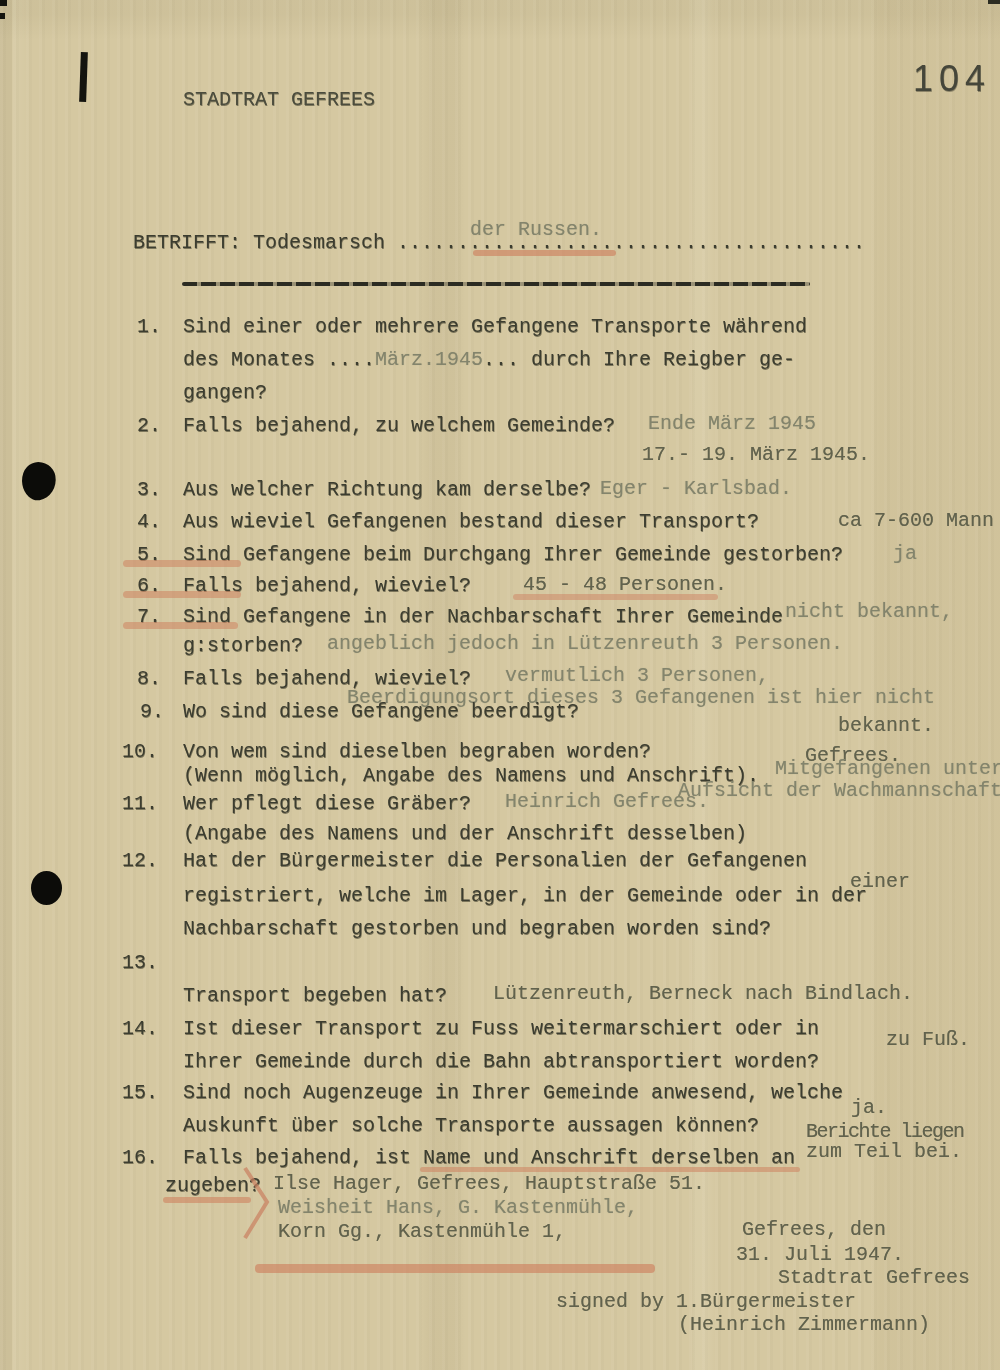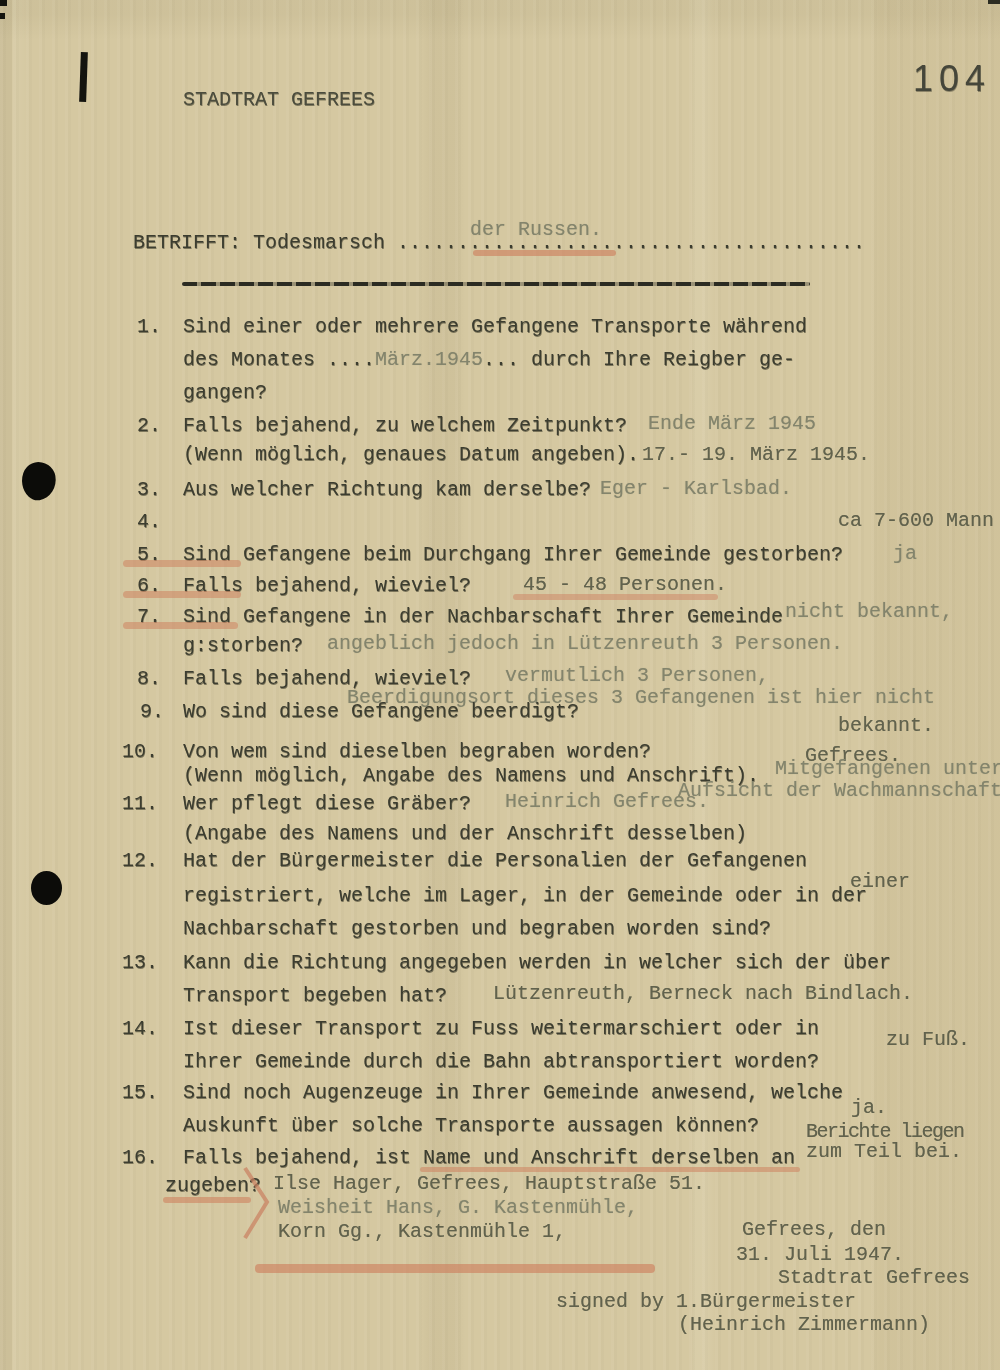--- a/index.html
+++ b/index.html
@@ -44,30 +44,30 @@
   <div class="t faded" style="left:470px;top:218px">der Russen.</div>
   <div class="red" style="left:473px;top:250px;width:143px;height:6px;opacity:.6"></div>
   <div class="rule" style="left:182px;top:282px;width:628px"></div>
 
   <div class="t" style="left:137px;top:315px">1.</div>
   <div class="t" style="left:183px;top:315px">Sind einer oder mehrere Gefangene Transporte während</div>
   <div class="t" style="left:183px;top:348px"><span>des Monates ....</span><span class="faded">März.1945</span><span>... durch Ihre Reigber ge-</span></div>
   <div class="t" style="left:183px;top:381px">gangen?</div>
 
   <div class="t" style="left:137px;top:414px">2.</div>
-  <div class="t" style="left:183px;top:414px">Falls bejahend, zu welchem Zeitpunkt?</div>
+  <div class="t" style="left:183px;top:414px">Falls bejahend, zu welchem Gemeinde?</div>
   <div class="t faded" style="left:648px;top:412px">Ende März 1945</div>
-  <div class="t" style="left:183px;top:443px">(Wenn möglich, genaues Datum angeben).</div>
   <div class="t mid" style="left:642px;top:443px">17.- 19. März 1945.</div>
 
   <div class="t" style="left:137px;top:478px">3.</div>
   <div class="t" style="left:183px;top:478px">Aus welcher Richtung kam derselbe?</div>
   <div class="t faded" style="left:600px;top:477px">Eger - Karlsbad.</div>
 
   <div class="t" style="left:137px;top:510px">4.</div>
+  <div class="t" style="left:183px;top:510px">Aus wieviel Gefangenen bestand dieser Transport?</div>
   <div class="t mid" style="left:838px;top:509px">ca 7-600 Mann</div>
 
   <div class="t" style="left:137px;top:543px">5.</div>
   <div class="t" style="left:183px;top:543px">Sind Gefangene beim Durchgang Ihrer Gemeinde gestorben?</div>
   <div class="t faded" style="left:893px;top:542px">ja</div>
   <div class="red" style="left:123px;top:560px;width:118px;height:7px;opacity:.5"></div>
 
   <div class="t" style="left:137px;top:574px">6.</div>
   <div class="t" style="left:183px;top:574px">Falls bejahend, wieviel?</div>
   <div class="t mid" style="left:523px;top:573px">45 - 48 Personen.</div>
@@ -102,21 +102,20 @@
   <div class="t faded" style="left:505px;top:790px">Heinrich Gefrees.</div>
   <div class="t" style="left:183px;top:822px">(Angabe des Namens und der Anschrift desselben)</div>
 
   <div class="t" style="left:122px;top:849px">12.</div>
   <div class="t" style="left:183px;top:849px">Hat der Bürgermeister die Personalien der Gefangenen</div>
   <div class="t mid" style="left:850px;top:870px">einer</div>
   <div class="t" style="left:183px;top:884px">registriert, welche im Lager, in der Gemeinde oder in der</div>
   <div class="t" style="left:183px;top:917px">Nachbarschaft gestorben und begraben worden sind?</div>
 
   <div class="t" style="left:122px;top:951px">13.</div>
-  <div class="t" style="left:183px;top:951px">Kann die Richtung angegeben werden in welcher sich der über</div>
   <div class="t" style="left:183px;top:984px">Transport begeben hat?</div>
   <div class="t mid" style="left:493px;top:982px">Lützenreuth, Berneck nach Bindlach.</div>
 
   <div class="t" style="left:122px;top:1017px">14.</div>
   <div class="t" style="left:183px;top:1017px">Ist dieser Transport zu Fuss weitermarschiert oder in</div>
   <div class="t mid" style="left:886px;top:1028px">zu Fuß.</div>
   <div class="t" style="left:183px;top:1050px">Ihrer Gemeinde durch die Bahn abtransportiert worden?</div>
 
   <div class="t" style="left:122px;top:1081px">15.</div>
   <div class="t" style="left:183px;top:1081px">Sind noch Augenzeuge in Ihrer Gemeinde anwesend, welche</div>

